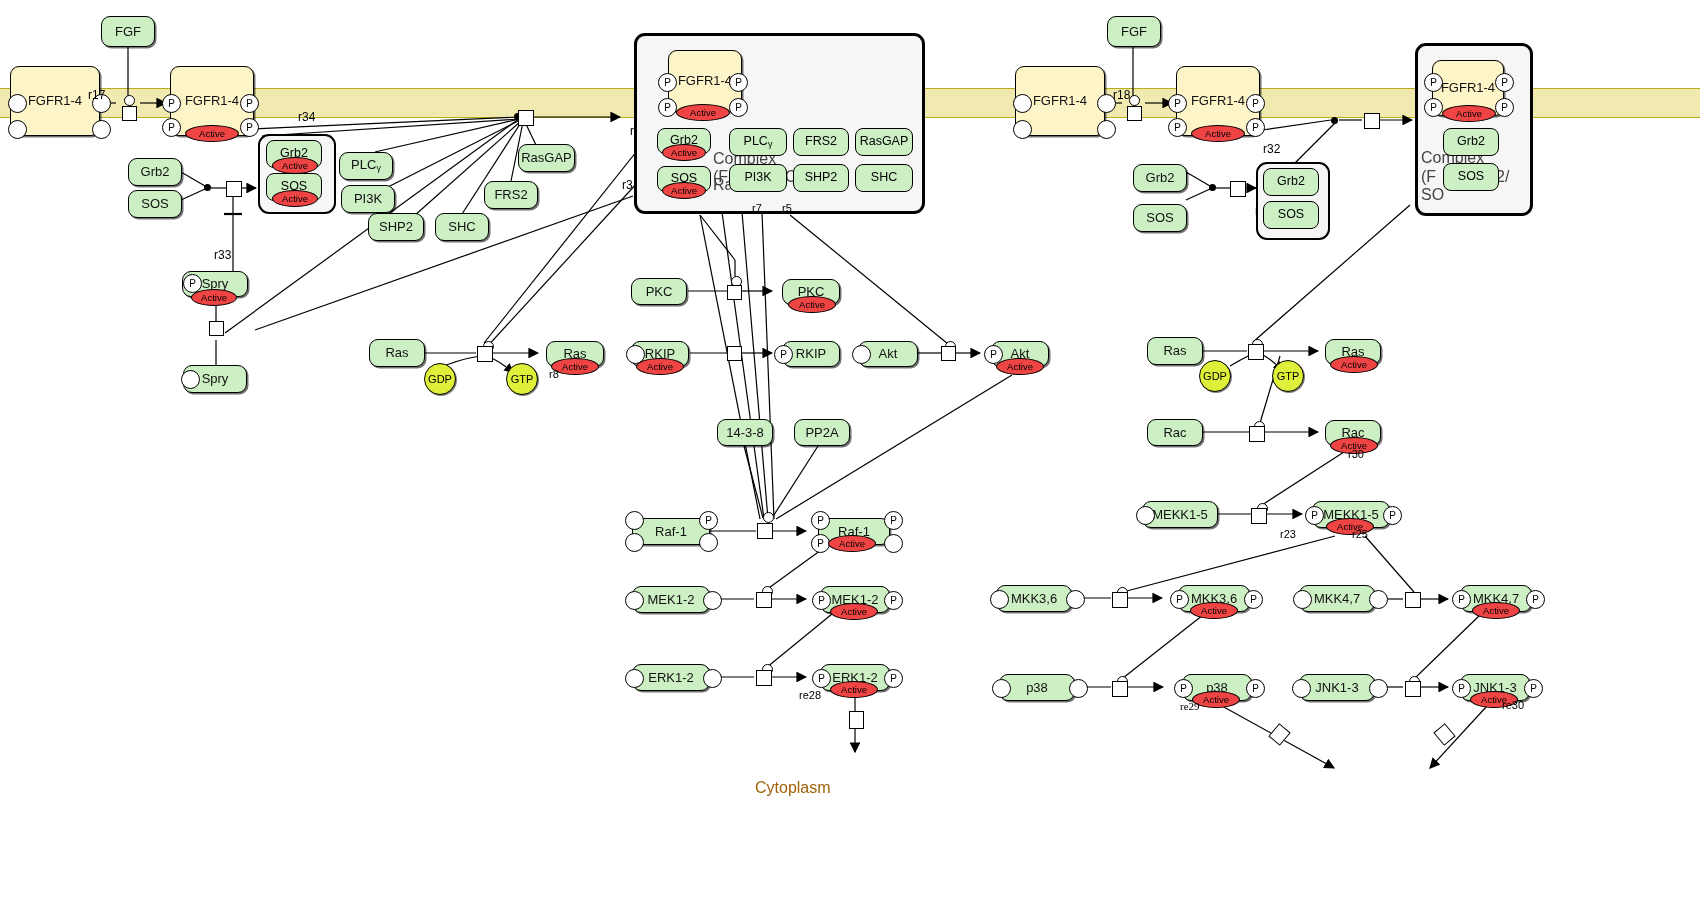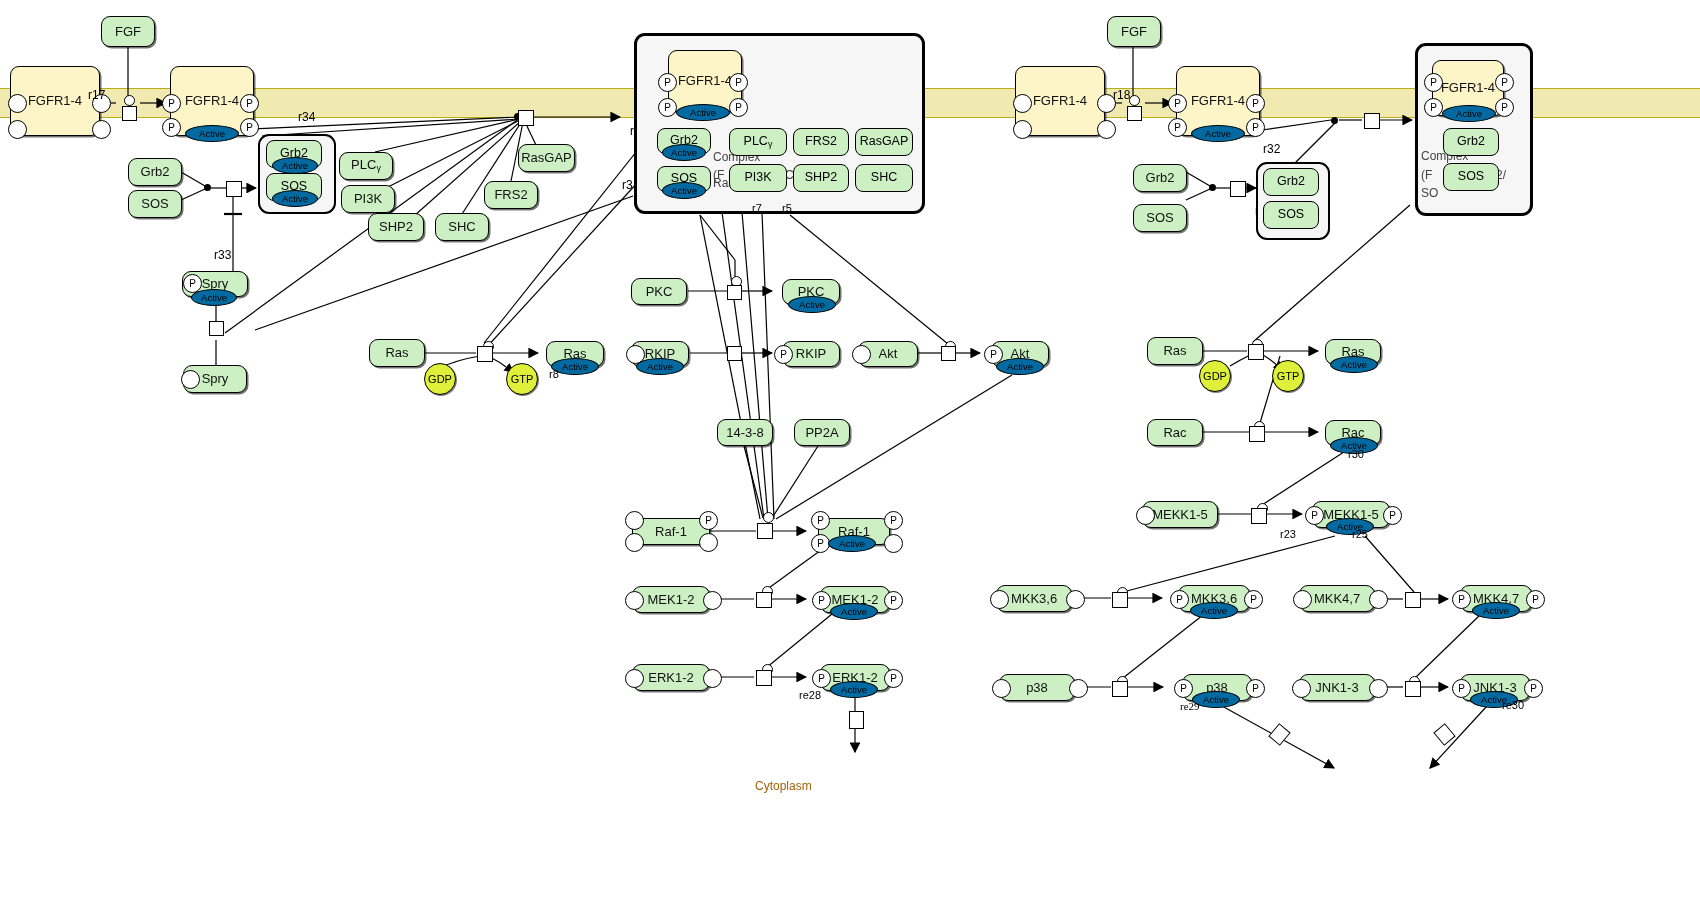--- a/index.html
+++ b/index.html
@@ -13,32 +13,32 @@
          font-size:13px;color:#111;box-shadow:1.5px 1.5px 0 rgba(0,0,0,.55);}
   .recep{background:#fdf5c8;border:1.4px solid #000;border-radius:9px;
          font-size:13px;color:#111;box-shadow:1.5px 1.5px 0 rgba(0,0,0,.55);}
   .compart{background:#f6f6f6;border:3px solid #000;border-radius:11px;}
   .small{background:#ccf0c4;border:1.4px solid #000;border-radius:8px;font-size:12.5px;}
   .pnode{position:absolute;background:#fff;border:1.3px solid #000;border-radius:50%;
          width:17px;height:17px;font-size:10px;display:flex;align-items:center;
          justify-content:center;}
   .plain{position:absolute;background:#fff;border:1.3px solid #000;border-radius:50%;
          width:17px;height:17px;}
-  .active{position:absolute;background:#0369a1;border:1.1px solid #000;border-radius:50%;
+  .active{position:absolute;background:#ef4444;border:1.1px solid #000;border-radius:50%;
           font-size:9.5px;display:flex;align-items:center;justify-content:center;
           height:15px;color:#000;}
   .gnode{position:absolute;background:#dff03a;border:1.3px solid #000;border-radius:50%;
          font-size:11px;display:flex;align-items:center;justify-content:center;
          width:30px;height:30px;box-shadow:1px 1px 0 rgba(0,0,0,.5);}
   .phen{position:absolute;background:#c08ae8;border:1.4px solid #000;
         font-size:12.5px;display:flex;flex-direction:column;align-items:center;
         justify-content:center;line-height:1.25;
         clip-path:polygon(14% 0,86% 0,100% 50%,86% 100%,14% 100%,0 50%);}
   .rlabel{position:absolute;font-size:12px;color:#000;white-space:nowrap;}
-  .ctext{position:absolute;font-size:12px;color:#444;white-space:nowrap;}
+  .ctext{position:absolute;font-size:16px;color:#444;white-space:nowrap;}
   .membrane{position:absolute;background:#f0eab0;border-top:1.6px solid #b8ac18;
             border-bottom:1.6px solid #b8ac18;}
   .sq{position:absolute;background:#fff;border:1.4px solid #000;}
   .dot{position:absolute;background:#000;border-radius:50%;width:7px;height:7px;}
   .circ{position:absolute;background:#fff;border:1.3px solid #000;border-radius:50%;}
   .sub{font-size:9px;vertical-align:-2px;}
   svg.edges{position:absolute;left:0;top:0;width:1700px;height:900px;
             pointer-events:none;}
 </style>
 </head>

